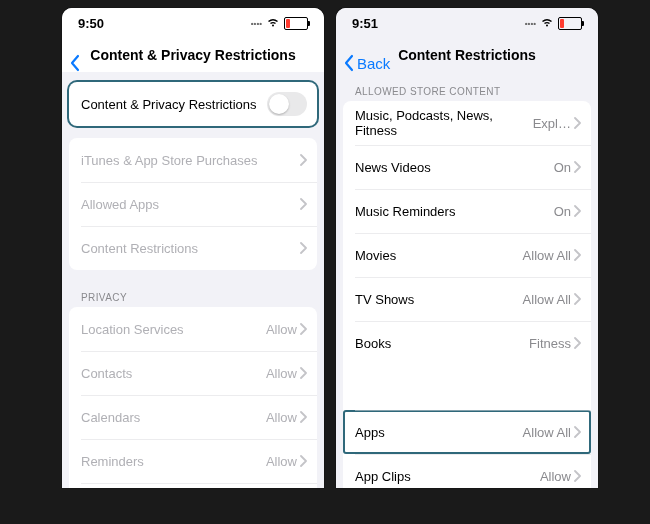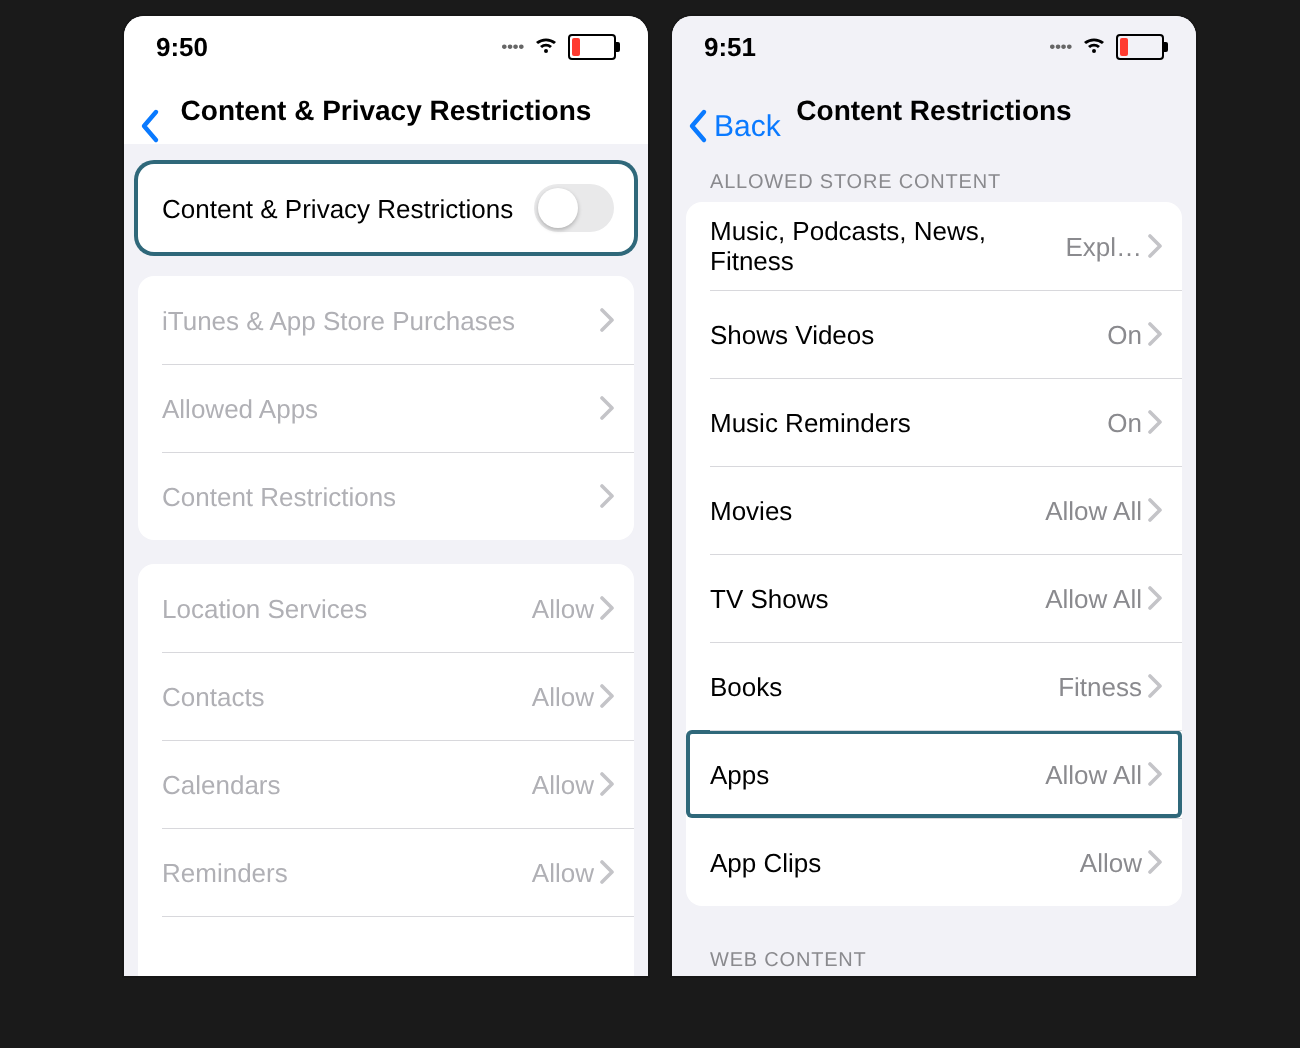--- a/index.html
+++ b/index.html
@@ -124,20 +124,21 @@
   }
 
   .highlight-box{
     box-shadow:0 0 0 2px var(--highlight);
     border-radius:8px;
   }
   .row.highlight-row{
     box-shadow: inset 0 0 0 2px var(--highlight);
     z-index:2;
     border-radius:3px;
+    margin-top:45px;
   }
 
   .gap{height:10px;}
 </style>
 </head>
 <body>
 
 <div class="phone left">
   <div class="status">
     <span>9:50</span>
@@ -188,20 +189,21 @@
           </svg>
         </div>
         <div class="row disabled">
           <span class="label">Content Restrictions</span>
           <svg class="chev" width="8" height="12" viewBox="0 0 8 12">
             <path d="M2 1l5 5-5 5" stroke="#c4c4c8" stroke-width="1.8" fill="none" stroke-linecap="round" stroke-linejoin="round"></path>
           </svg>
         </div>
       </div>
 
+    <div class="section-label">PRIVACY</div>
     <div class="card" id="left-privacy">
         <div class="row disabled">
           <span class="label">Location Services</span>
           <span class="value">Allow</span>
           <svg class="chev" width="8" height="12" viewBox="0 0 8 12">
             <path d="M2 1l5 5-5 5" stroke="#c4c4c8" stroke-width="1.8" fill="none" stroke-linecap="round" stroke-linejoin="round"></path>
           </svg>
         </div>
         <div class="row disabled">
           <span class="label">Contacts</span>
@@ -258,21 +260,21 @@
     <div class="section-label">ALLOWED STORE CONTENT</div>
     <div class="card" id="right-allowed">
         <div class="row">
           <span class="label">Music, Podcasts, News, Fitness</span>
           <span class="value">Expl…</span>
           <svg class="chev" width="8" height="12" viewBox="0 0 8 12">
             <path d="M2 1l5 5-5 5" stroke="#c4c4c8" stroke-width="1.8" fill="none" stroke-linecap="round" stroke-linejoin="round"></path>
           </svg>
         </div>
         <div class="row">
-          <span class="label">Shows Videos</span>
+          <span class="label">News Videos</span>
           <span class="value">On</span>
           <svg class="chev" width="8" height="12" viewBox="0 0 8 12">
             <path d="M2 1l5 5-5 5" stroke="#c4c4c8" stroke-width="1.8" fill="none" stroke-linecap="round" stroke-linejoin="round"></path>
           </svg>
         </div>
         <div class="row">
           <span class="label">Music Reminders</span>
           <span class="value">On</span>
           <svg class="chev" width="8" height="12" viewBox="0 0 8 12">
             <path d="M2 1l5 5-5 5" stroke="#c4c4c8" stroke-width="1.8" fill="none" stroke-linecap="round" stroke-linejoin="round"></path>

